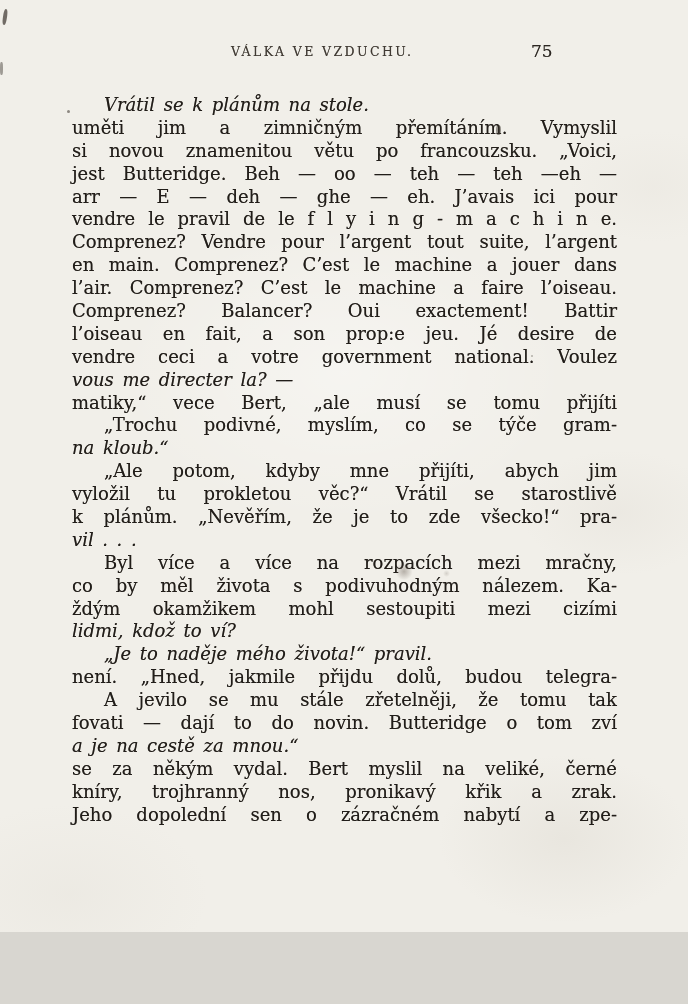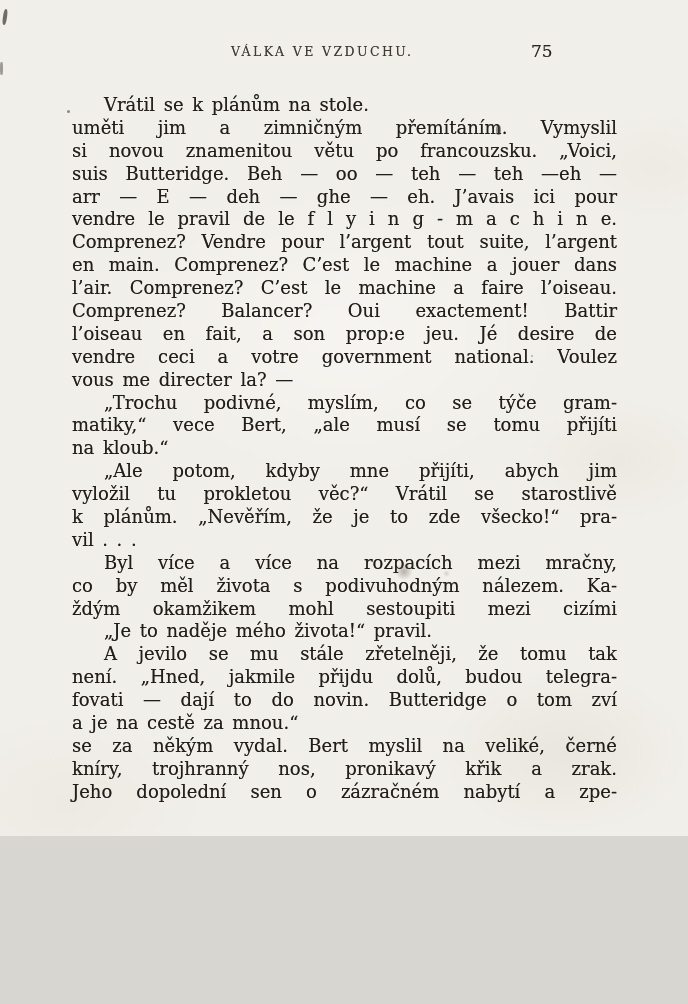--- a/index.html
+++ b/index.html
@@ -4,21 +4,21 @@
 <style>
   html, body {
     margin: 0;
     padding: 0;
     background: #d8d6d0;
     font-family: "DejaVu Serif", serif;
   }
   .page {
     position: relative;
     width: 688px;
-    height: 836px;
+    height: 932px;
     margin: 0;
     overflow: hidden;
     background-color: #f1efe9;
     background-image:
       radial-gradient(ellipse 180px 120px at 82% 90%, rgba(196,189,176,0.18), rgba(196,189,176,0) 70%),
       radial-gradient(ellipse 140px 90px at 90% 55%, rgba(196,189,176,0.12), rgba(196,189,176,0) 70%),
       radial-gradient(ellipse 200px 130px at 10% 96%, rgba(196,189,176,0.10), rgba(196,189,176,0) 70%),
       radial-gradient(ellipse 120px 80px at 95% 20%, rgba(210,204,192,0.12), rgba(210,204,192,0) 70%),
       radial-gradient(ellipse 300px 200px at 50% 40%, rgba(255,255,255,0.35), rgba(255,255,255,0) 75%);
     color: #231f1b;
@@ -54,21 +54,21 @@
     height: 22.9px;
     word-spacing: 0.16em;
     text-align: justify;
     text-align-last: justify;
     white-space: normal;
     overflow: visible;
     color: #211d19;
     text-shadow: 0 0 0.45px rgba(25,20,15,0.55);
   }
   .ln.ind { padding-left: 32px; }
-  .ln.end { text-align-last: left; }
+  .ln.end { text-align-last: left; font-style: italic; }
   .speck {
     position: absolute;
     background: #3a332c;
     border-radius: 50%;
   }
   .smudge {
     position: absolute;
     border-radius: 50%;
     background: radial-gradient(circle, rgba(110,100,90,0.45), rgba(110,100,90,0) 70%);
   }
@@ -78,43 +78,44 @@
 
 <div class="page">
 
   <div class="running-head">VÁLKA VE VZDUCHU.</div>
   <div class="page-number">75</div>
 
   <div class="text-block">
     <div class="ln ind end">Vrátil se k plánům na stole.</div>
     <div class="ln">uměti jim a zimničným přemítáním. Vymyslil</div>
     <div class="ln">si novou znamenitou větu po francouzsku. „Voici,</div>
-    <div class="ln">suis Butteridge. Beh — oo — teh — teh —eh —</div>
+    <div class="ln">jest Butteridge. Beh — oo — teh — teh —eh —</div>
     <div class="ln">arr — E — deh — ghe — eh. J’avais ici pour</div>
     <div class="ln">vendre le pravil de le f l y i n g - m a c h i n e.</div>
     <div class="ln">Comprenez? Vendre pour l’argent tout suite, l’argent</div>
     <div class="ln">en main. Comprenez? C’est le machine a jouer dans</div>
     <div class="ln">l’air. Comprenez? C’est le machine a faire l’oiseau.</div>
     <div class="ln">Comprenez? Balancer? Oui exactement! Battir</div>
     <div class="ln">l’oiseau en fait, a son prop:e jeu. Jé desire de</div>
     <div class="ln">vendre ceci a votre government national. Voulez</div>
     <div class="ln end">vous me directer la? —</div>
+    <div class="ln">matiky,“ vece Bert, „ale musí se tomu přijíti</div>
     <div class="ln ind">„Trochu podivné, myslím, co se týče gram-</div>
-    <div class="ln">matiky,“ vece Bert, „ale musí se tomu přijíti</div>
     <div class="ln end">na kloub.“</div>
     <div class="ln ind">„Ale potom, kdyby mne přijíti, abych jim</div>
     <div class="ln">vyložil tu prokletou věc?“ Vrátil se starostlivě</div>
     <div class="ln">k plánům. „Nevěřím, že je to zde všecko!“ pra-</div>
     <div class="ln end">vil . . .</div>
     <div class="ln ind">Byl více a více na rozpacích mezi mračny,</div>
     <div class="ln">co by měl života s podivuhodným nálezem. Ka-</div>
     <div class="ln">ždým okamžikem mohl sestoupiti mezi cizími</div>
+    <div class="ln end">lidmi, kdož to ví?</div>
     <div class="ln ind end">„Je to naděje mého života!“ pravil.</div>
+    <div class="ln">není. „Hned, jakmile přijdu dolů, budou telegra-</div>
     <div class="ln ind">A jevilo se mu stále zřetelněji, že tomu tak</div>
-    <div class="ln">není. „Hned, jakmile přijdu dolů, budou telegra-</div>
     <div class="ln">fovati — dají to do novin. Butteridge o tom zví</div>
     <div class="ln end">a je na cestě za mnou.“</div>
     <div class="ln">se za někým vydal. Bert myslil na veliké, černé</div>
     <div class="ln">kníry, trojhranný nos, pronikavý křik a zrak.</div>
     <div class="ln">Jeho dopolední sen o zázračném nabytí a zpe-</div>
   </div>
 
   <div class="speck" style="left:3px; top:9px; width:4px; height:16px; opacity:.7; transform:rotate(8deg); border-radius:40%;"></div>
   <div class="speck" style="left:0; top:62px; width:3px; height:13px; opacity:.45; border-radius:40%;"></div>
   <div class="speck" style="left:67px; top:110px; width:3px; height:3px; opacity:.55;"></div>

